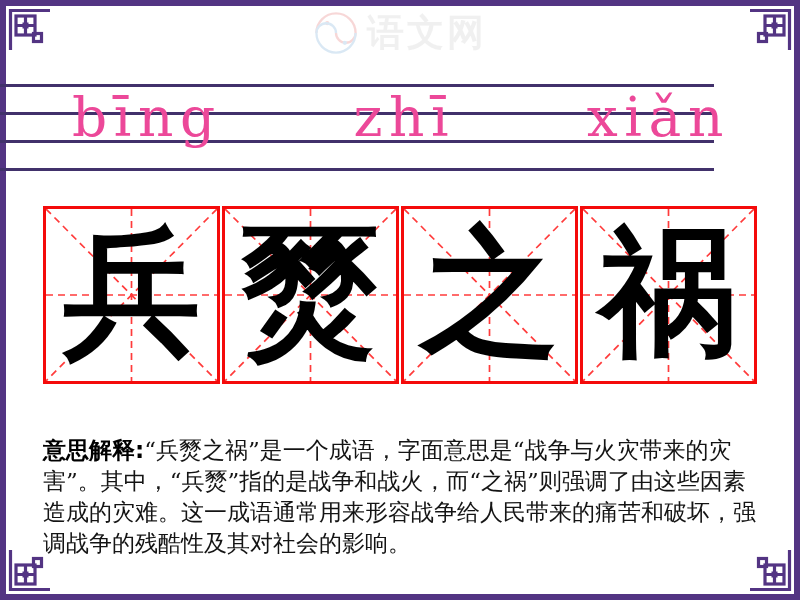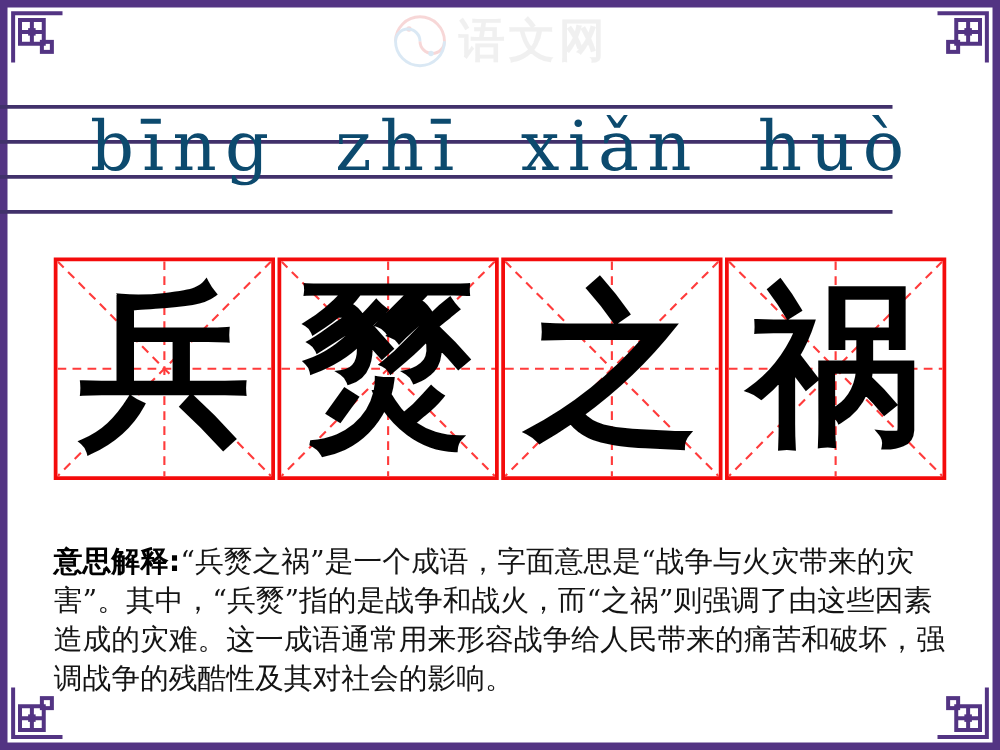--- a/index.html
+++ b/index.html
@@ -30,21 +30,21 @@
     font-size:37px;font-weight:bold;color:var(--wm-gray);
     letter-spacing:3px;font-family:"DejaVu Sans", sans-serif;
   }
   .pline{position:absolute;left:0;width:714px;height:3px;background:var(--line-purple);}
   .pline.l1{top:84px;} .pline.l2{top:112px;} .pline.l3{top:140px;} .pline.l4{top:168px;}
   .pinyin-row{
     position:absolute;left:44px;top:90px;width:714px;
     display:flex;justify-content:space-between;
     padding:0 28px;box-sizing:border-box;
     font-family:"DejaVu Serif", serif;font-size:55px;line-height:55px;
-    color:#0c4a6e;
+    color:#ec4899;
     align-items:flex-end;
   }
   .syllable{letter-spacing:0.12em;white-space:nowrap;}
 
   
   .char-row{position:absolute;left:43px;top:206px;display:flex;gap:2px;}
   .char-box{
     position:relative;width:177px;height:178px;box-sizing:border-box;
     border:3px solid var(--grid-red);background:#ffffff;
     display:flex;align-items:center;justify-content:center;
@@ -130,21 +130,20 @@
 
 <div>
   <div class="pline l1"></div>
   <div class="pline l2"></div>
   <div class="pline l3"></div>
   <div class="pline l4"></div>
   <div class="pinyin-row">
     <span class="syllable">bīng</span>
     <span class="syllable">zhī</span>
     <span class="syllable">xiǎn</span>
-    <span class="syllable">huò</span>
   </div>
 </div>
 
 <div class="char-row">
   <div class="char-box">
     <svg viewBox="0 0 171 172" preserveAspectRatio="none">
       <g stroke="#ff3b3b" stroke-width="1.7" stroke-dasharray="7 5" class="dash">
         <line x1="0" y1="0" x2="171" y2="172"></line>
           <line x1="171" y1="0" x2="0" y2="172"></line>
         <line x1="85.5" y1="0" x2="85.5" y2="172"></line>

